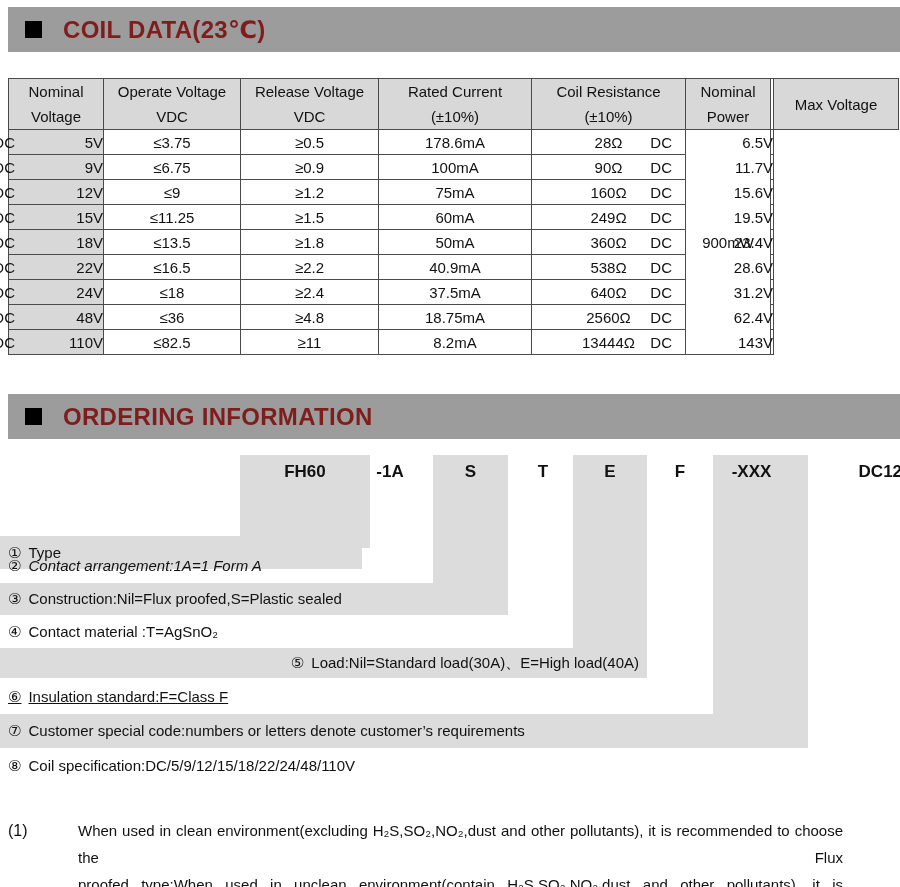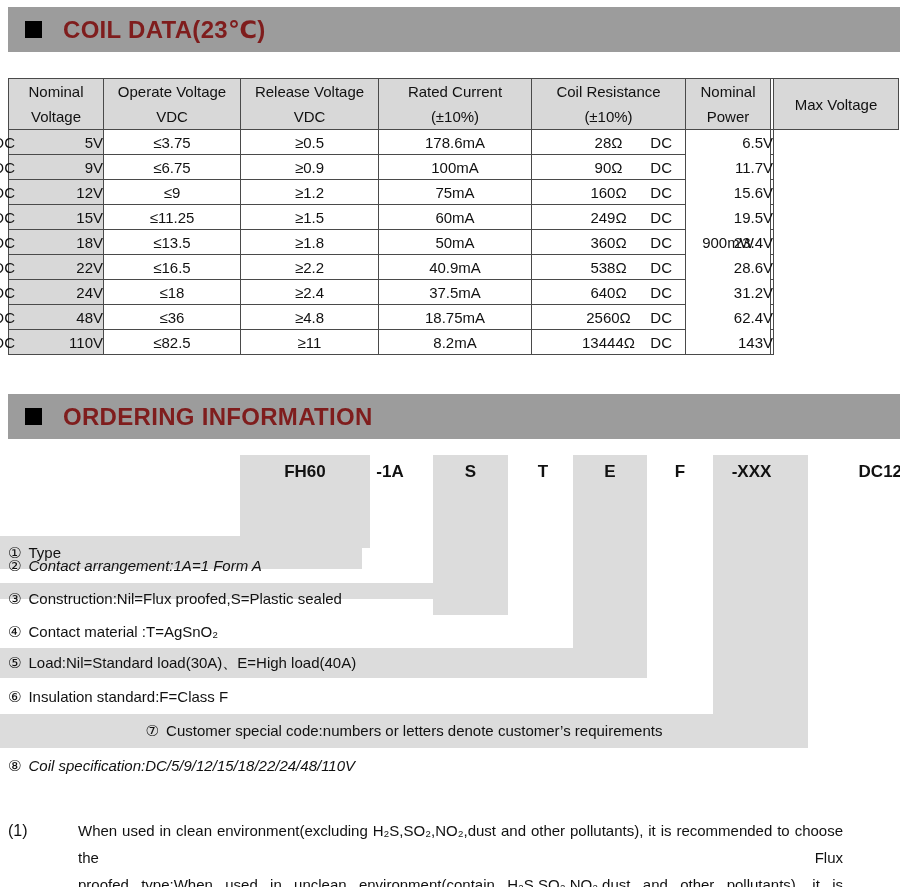--- a/index.html
+++ b/index.html
@@ -57,26 +57,26 @@
   #code-e     { left:573px; width:74px; }
   #code-f     { left:648px; width:64px; }
   #code-xxx   { left:713px; width:77px; }
   #code-dc12v { left:842px; width:88px; }
 
   .oline { position:absolute; left:0; height:33px; line-height:33px;
            font-size:15px; padding-left:8px; white-space:nowrap; }
   .oline .onum { margin-right:7px; font-family:"DejaVu Sans","Liberation Sans",sans-serif; font-size:15px; }
   #line1 { top:515px; width:362px; background:#dcdcdc;margin-top:21px; }
   #line2 { top:549px;font-style:italic; }
-  #line3 { top:583px; width:500px; background:#dcdcdc; height:16px; line-height:32px; }
+  #line3 { top:583px; width:500px; background:#dcdcdc; height:32px; line-height:32px; }
   #line4 { top:615px;text-align:right; }
-  #line5 { top:648px; width:639px; background:#dcdcdc; height:30px; line-height:30px; }
-  #line6 { top:680px; }
-  #line7 { top:714px; width:800px; background:#dcdcdc; height:34px; line-height:34px;text-align:center; }
-  #line8 { top:749px;font-style:italic; }
+  #line5 { top:648px; width:639px; background:#dcdcdc; height:30px; line-height:30px;text-align:right; }
+  #line6 { top:680px;text-decoration:underline; }
+  #line7 { top:714px; width:800px; background:#dcdcdc; height:34px; line-height:34px; }
+  #line8 { top:749px; }
 
   
   #note { position:absolute; left:8px; top:817px; width:840px; font-size:15px; }
   #note .marker { position:absolute; left:0; top:0; font-size:16px; line-height:27px; }
   #note .note-lines { margin-left:30px; width:805px; line-height:27px; }
   .jline { text-align:justify; text-align-last:justify;margin-left:40px; }
 </style>
 </head>
 <body>
 

